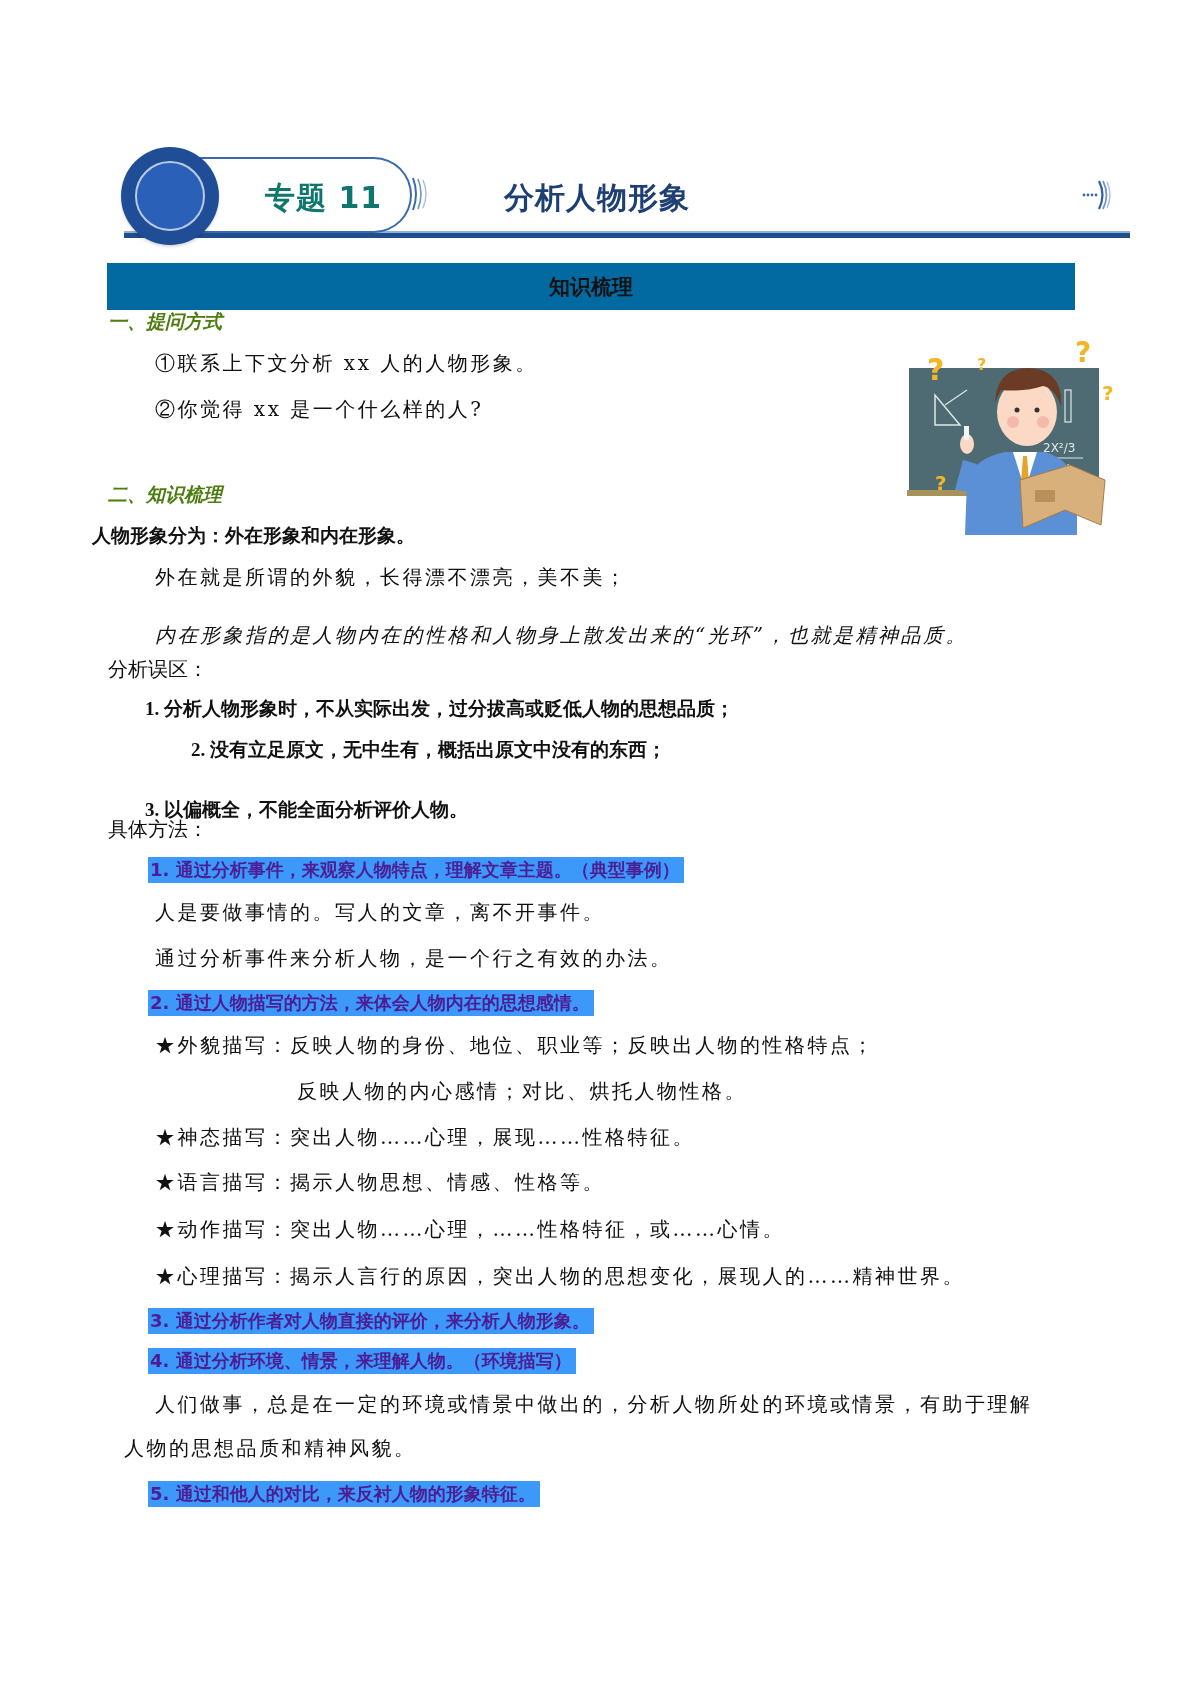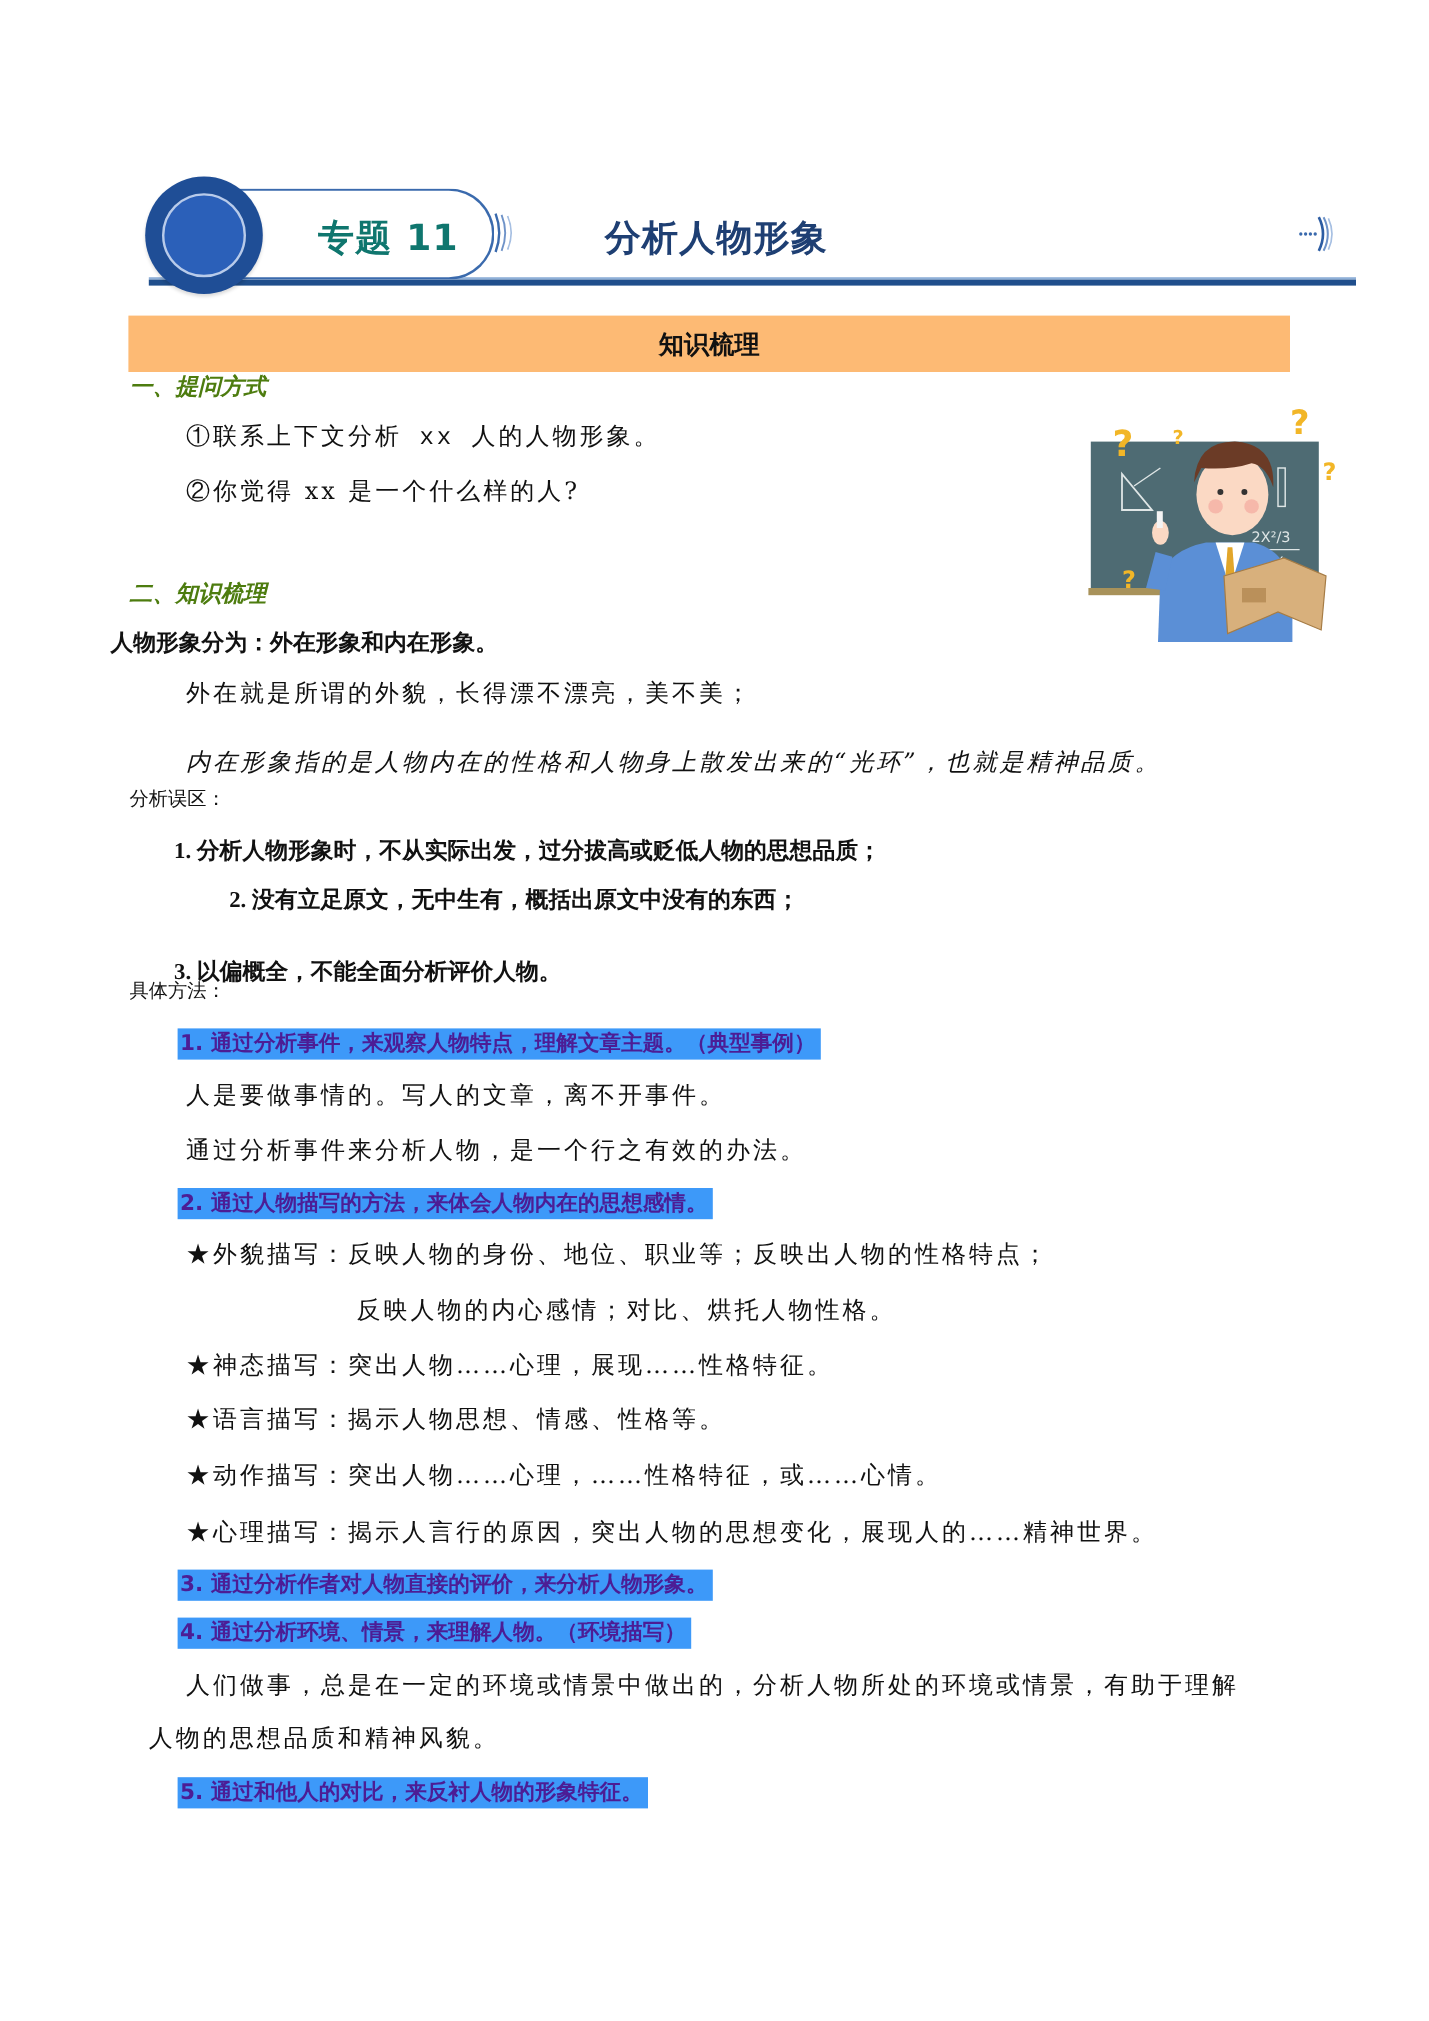--- a/index.html
+++ b/index.html
@@ -17,28 +17,28 @@
   .circle-inner { position:absolute; left:14px; top:14px; width:66px; height:66px; border-radius:50%;
           background:#2b60b9; border:2px solid #b8cbea; }
   .waves { position:absolute; left:410px; top:174px; width:22px; height:40px; }
   .topic-label { position:absolute; left:265px; top:178px; font-family:"DejaVu Sans","Liberation Sans",sans-serif;
           font-weight:bold; font-size:30px; color:#0f766e; letter-spacing:1px; }
   .topic-title { position:absolute; left:504px; top:178px; font-family:"DejaVu Sans","Liberation Sans",sans-serif;
           font-weight:bold; font-size:30px; color:#1e3f73; letter-spacing:1px; }
   .dots-waves { position:absolute; left:1082px; top:178px; width:32px; height:36px; }
 
   
-  .band { position:absolute; left:107px; top:263px; width:968px; height:47px; background:#fdba74; }
+  .band { position:absolute; left:107px; top:263px; width:968px; height:47px; background:#0369a1; }
   .band-title { position:absolute; left:0; right:0; top:10px; text-align:center;
           font-family:"DejaVu Sans","Liberation Sans",sans-serif; font-weight:bold; font-size:21px; color:#111; }
 
   .sec { font-family:"DejaVu Sans","Liberation Sans",sans-serif; font-weight:bold; font-size:19px; color:#4d7c0f;font-style:italic; }
   .body { font-size:20px; letter-spacing:2.5px; }
   .bold-sans { font-family:"Liberation Serif","DejaVu Serif",serif; font-weight:bold; font-size:19px; }
-  .serif-plain { font-family:"Liberation Serif","DejaVu Serif",serif; font-size:16px; }
+  .serif-plain { font-family:"Liberation Serif","DejaVu Serif",serif; font-size:20px; }
   .hl { position:absolute; background:#3d99f9; color:#4c1d95; height:26px; line-height:26px;
         font-family:"DejaVu Sans","Liberation Sans",sans-serif; font-weight:bold; font-size:18px; padding:0 4px 0 2px; white-space:nowrap; }
 
   .illus { position:absolute; left:905px; top:340px; width:210px; height:195px; }
 </style>
 </head>
 <body>
 
 <div>
   <div class="hdr-line-light"></div>
@@ -63,21 +63,21 @@
     <path d="M21 3 Q28 17 21 31" stroke="#6f93c8" stroke-width="1.7" fill="none"></path>
     <path d="M25 4 Q31 17 25 30" stroke="#a6bfe2" stroke-width="1.4" fill="none"></path>
   </svg>
 </div>
 
 <div class="band">
   <div class="band-title">知识梳理</div>
 </div>
 
 <div class="abs sec" style="left:108px; top:309px;">一、提问方式</div>
-<div class="abs body" style="left:155px; top:350px;font-family:Liberation Mono, monospace;">①联系上下文分析 xx 人的人物形象。</div>
+<div class="abs body" style="left:155px; top:350px;">①联系上下文分析 xx 人的人物形象。</div>
 <div class="abs body" style="left:155px; top:396px;">②你觉得 xx 是一个什么样的人?</div>
 
 <svg class="illus" viewBox="0 0 210 195">
   <rect x="4" y="28" width="190" height="125" fill="#4e6b73"></rect>
   <rect x="2" y="150" width="194" height="6" fill="#a8925a"></rect>
   <path d="M30 55 L30 85 L55 85 Z" stroke="#dfe6e6" stroke-width="1.5" fill="none"></path>
   <path d="M40 65 L62 50" stroke="#dfe6e6" stroke-width="1.2"></path>
   <rect x="160" y="50" width="6" height="32" fill="none" stroke="#dfe6e6" stroke-width="1.2"></rect>
   <text x="138" y="112" font-size="12" fill="#dfe6e6" font-family="DejaVu Sans, sans-serif">2X²/3</text>
   <line x1="140" y1="118" x2="178" y2="118" stroke="#dfe6e6" stroke-width="1"></line>

